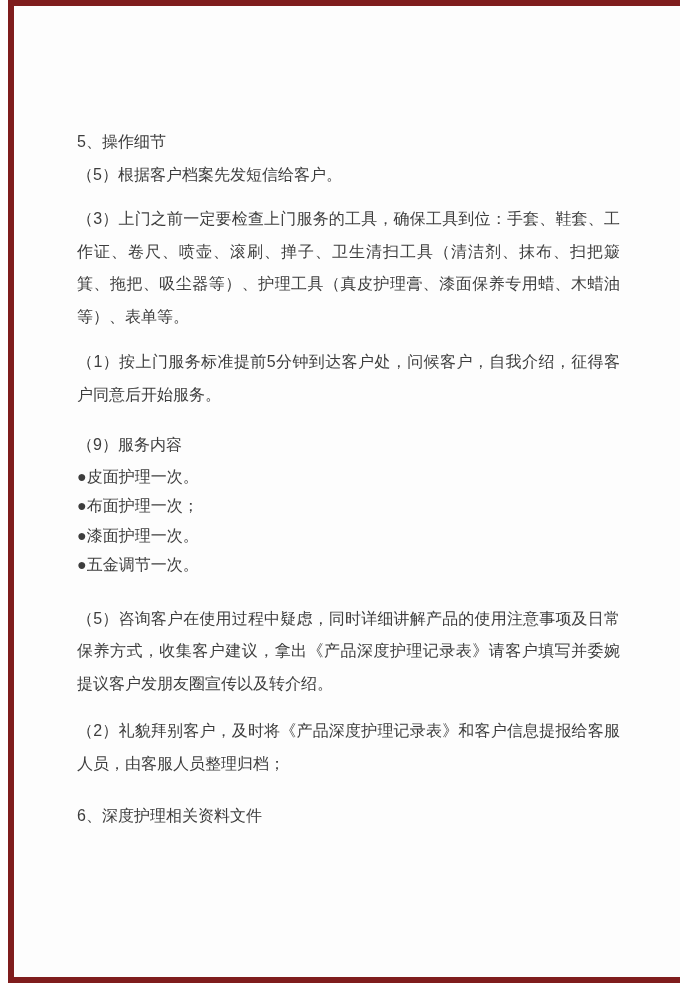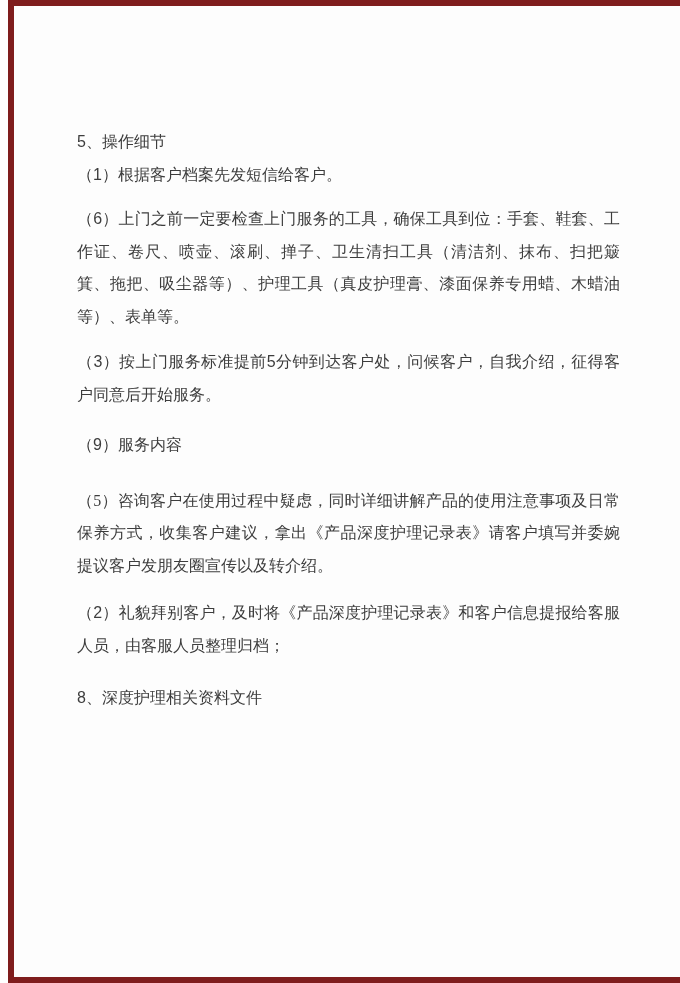--- a/index.html
+++ b/index.html
@@ -25,21 +25,21 @@
     font-size: 16px;
     line-height: 32.5px;
     text-align: justify;
   }
   .content p {
     margin: 0;
   }
   .gap-step2   { margin-top: 12px !important; }
   .gap-step3   { margin-top: 13px !important; }
   .gap-step4   { margin-top: 18px !important; }
-  .gap-step5   { margin-top: 23px !important; font-family: Liberation Serif, serif; }
+  .gap-step5   { margin-top: 23px !important; }
   .gap-step6   { margin-top: 15px !important; }
   .gap-sec6    { margin-top: 20px !important; }
   ul.bullets {
     list-style: none;
     margin: 0;
     padding: 0;
     line-height: 29.5px;
     text-align: left;
   }
   ul.bullets li {
@@ -51,30 +51,36 @@
   }
 </style>
 </head>
 <body>
 
 <div class="page">
   <div class="content">
 
     <p class="single-line">5、操作细节</p>
 
-    <p class="single-line">（1）根据客户档案先发短信给客户。</p>
+    <p class="single-line">（5）根据客户档案先发短信给客户。</p>
 
 
-    <p class="gap-step2">（6）上门之前一定要检查上门服务的工具，确保工具到位：手套、鞋套、工作证、卷尺、喷壶、滚刷、掸子、卫生清扫工具（清洁剂、抹布、扫把簸箕、拖把、吸尘器等）、护理工具（真皮护理膏、漆面保养专用蜡、木蜡油等）、表单等。</p>
+    <p class="gap-step2">（3）上门之前一定要检查上门服务的工具，确保工具到位：手套、鞋套、工作证、卷尺、喷壶、滚刷、掸子、卫生清扫工具（清洁剂、抹布、扫把簸箕、拖把、吸尘器等）、护理工具（真皮护理膏、漆面保养专用蜡、木蜡油等）、表单等。</p>
 
-    <p class="gap-step3">（3）按上门服务标准提前5分钟到达客户处，问候客户，自我介绍，征得客户同意后开始服务。</p>
+    <p class="gap-step3">（1）按上门服务标准提前5分钟到达客户处，问候客户，自我介绍，征得客户同意后开始服务。</p>
 
     <p class="single-line gap-step4">（9）服务内容</p>
 
+    <ul class="bullets">
+      <li>●皮面护理一次。</li>
+      <li>●布面护理一次；</li>
+      <li>●漆面护理一次。</li>
+      <li>●五金调节一次。</li>
+    </ul>
 
     <p class="gap-step5">（5）咨询客户在使用过程中疑虑，同时详细讲解产品的使用注意事项及日常保养方式，收集客户建议，拿出《产品深度护理记录表》请客户填写并委婉提议客户发朋友圈宣传以及转介绍。</p>
 
     <p class="gap-step6">（2）礼貌拜别客户，及时将《产品深度护理记录表》和客户信息提报给客服人员，由客服人员整理归档；</p>
 
-    <p class="single-line gap-sec6">8、深度护理相关资料文件</p>
+    <p class="single-line gap-sec6">6、深度护理相关资料文件</p>
 
   </div>
 </div>
 
 </body></html>

